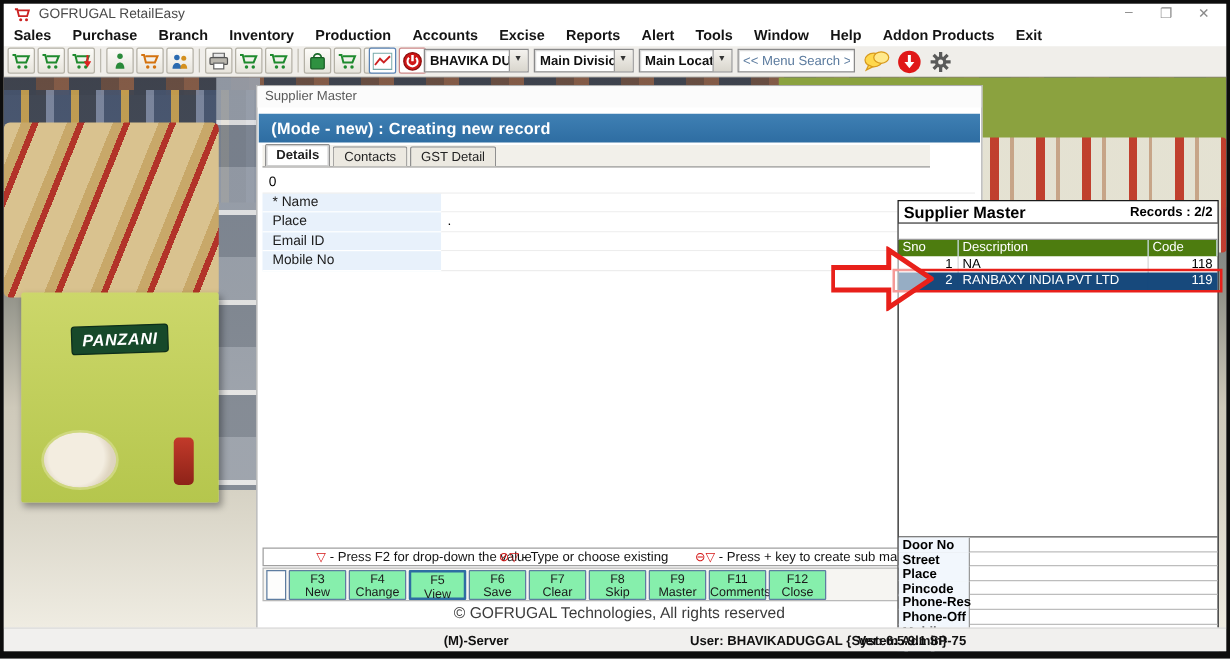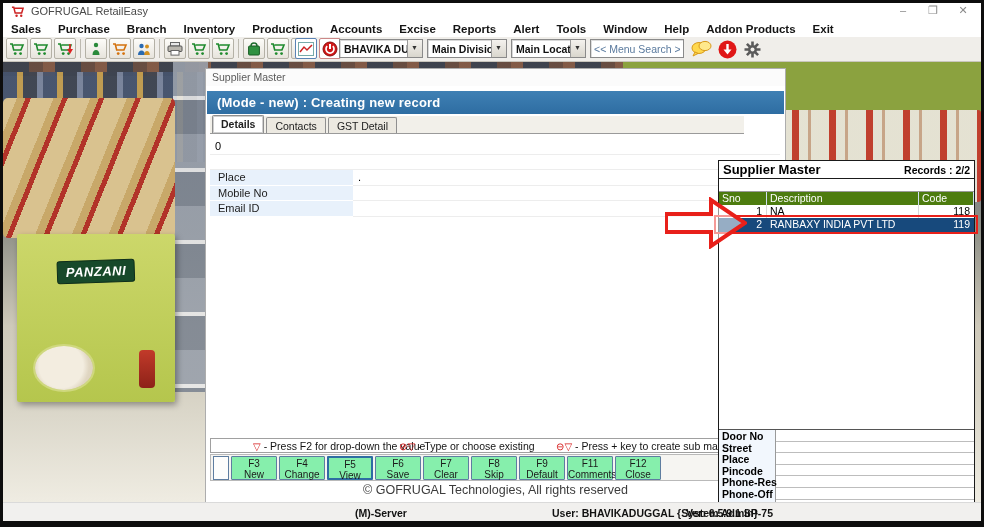--- a/index.html
+++ b/index.html
@@ -300,32 +300,33 @@
     <div id="dlg-tabs">
         <div class="tab active">Details</div>
         <div class="tab">Contacts</div>
         <div class="tab">GST Detail</div>
       </div>
     <div id="dlg-form">
         <div class="frm-row">
           <div class="frm-value">0</div>
         </div>
         <div class="frm-row">
+          <div class="frm-label">* Name</div>
           <div class="frm-value"></div>
         </div>
         <div class="frm-row">
           <div class="frm-label">Place</div>
           <div class="frm-value">.</div>
         </div>
         <div class="frm-row">
+          <div class="frm-label">Email ID</div>
+          <div class="frm-value"></div>
+        </div>
+        <div class="frm-row">
           <div class="frm-label">Mobile No</div>
-          <div class="frm-value"></div>
-        </div>
-        <div class="frm-row">
-          <div class="frm-label">Email ID</div>
           <div class="frm-value"></div>
         </div>
       </div>
     <div id="dlg-hintbar">
         <span class="hint" id="hint-0"><b>▽</b>- Press F2 for drop-down the value</span>
         <span class="hint" id="hint-1"><b>⊘▽</b>- Type or choose existing</span>
         <span class="hint" id="hint-2"><b>⊖▽</b>- Press + key to create sub mast</span>
       </div>
     <div id="dlg-fkeys">
       <div class="fk-blank"></div>
@@ -348,21 +349,21 @@
         <div class="fk" style="left: 212px;">
           <div class="fk-key">F7</div>
           <div class="fk-label">Clear</div>
         </div>
         <div class="fk" style="left: 260px;">
           <div class="fk-key">F8</div>
           <div class="fk-label">Skip</div>
         </div>
         <div class="fk" style="left: 308px;">
           <div class="fk-key">F9</div>
-          <div class="fk-label">Default</div>
+          <div class="fk-label">Master</div>
         </div>
         <div class="fk" style="left: 356px;">
           <div class="fk-key">F11</div>
           <div class="fk-label">Comments</div>
         </div>
         <div class="fk" style="left: 404px;">
           <div class="fk-key">F12</div>
           <div class="fk-label">Close</div>
         </div>
       </div>

